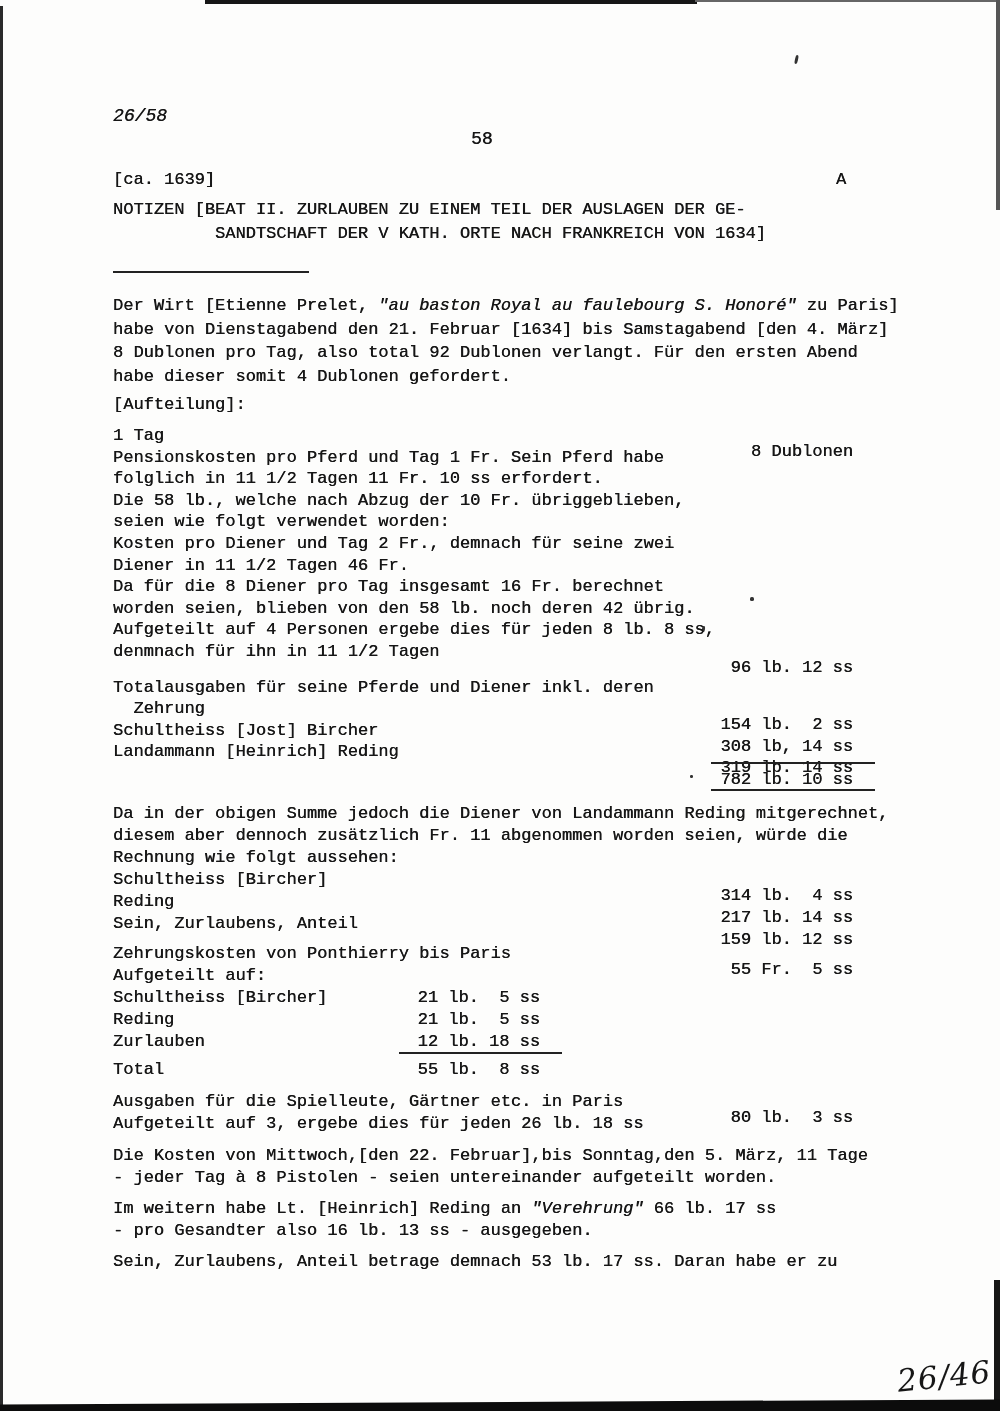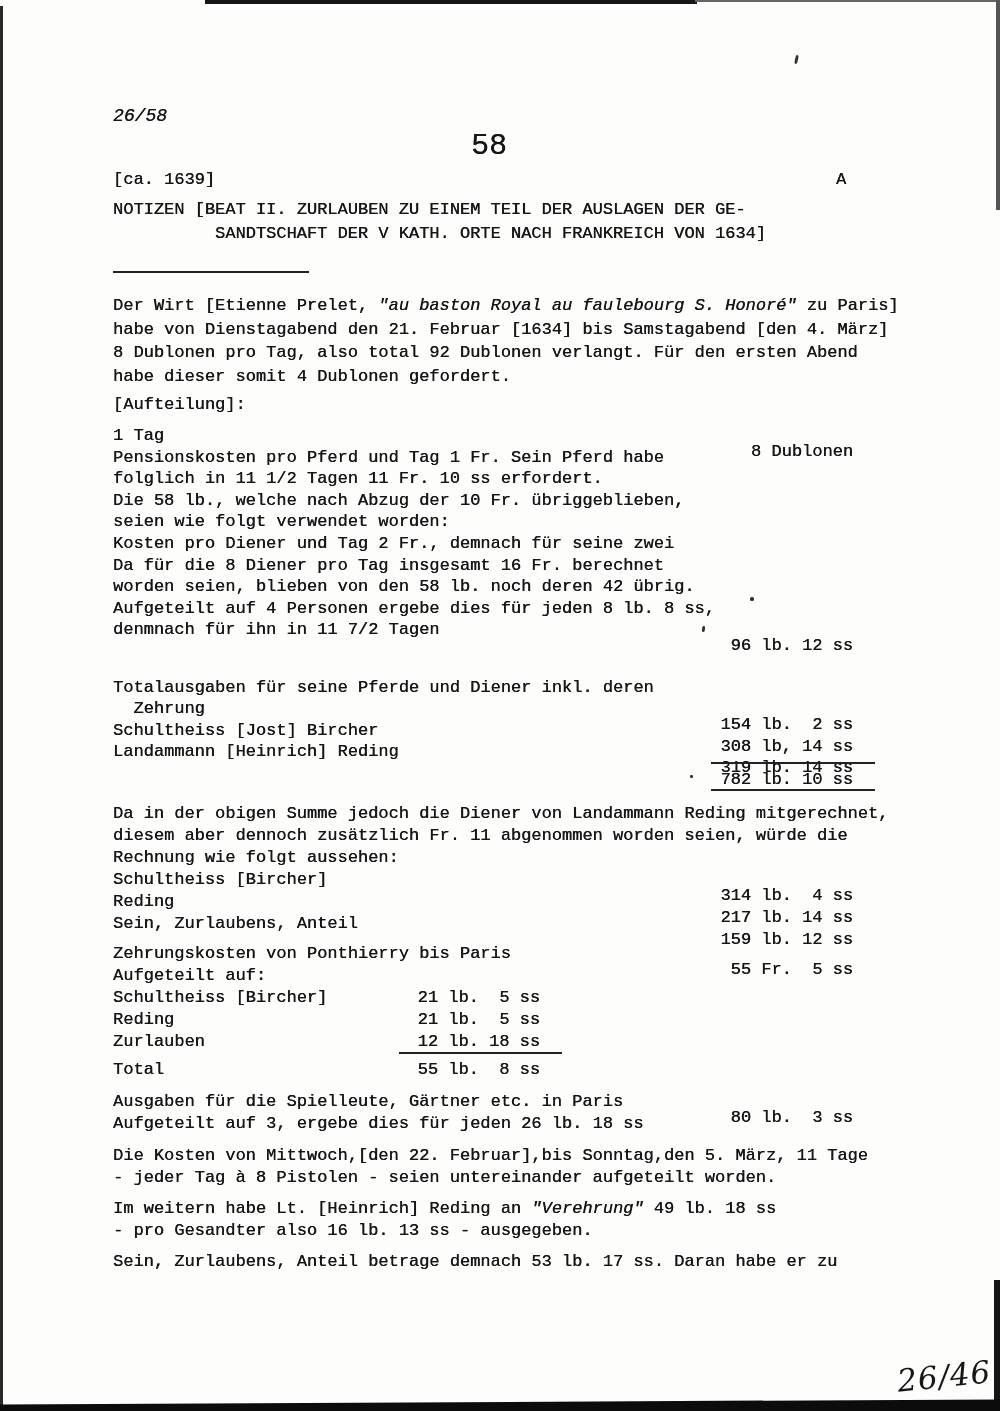--- a/index.html
+++ b/index.html
@@ -19,21 +19,21 @@
   .lh22 .row { height:22px; }
   .lh235 .row { height:23.5px; }
   .it { font-style:italic; }
   .hline { position:absolute; height:2px; background:#222; }
   .speck { position:absolute; background:#333; border-radius:40%; }
   .edge { position:absolute; background:#161616; }
   .handwriting {
     position:absolute; font-family:"DejaVu Serif", serif; font-style:italic;
     font-size:31px; transform:rotate(-6deg); text-shadow:none; letter-spacing:1px;
   }
-  .pgnum { font-size:30px; }
+  .pgnum { font-size:18px; }
   .cornerref { font-size:18px; font-style:italic; }
 </style>
 </head>
 <body>
 
 <div class="page">
 
   <div class="edge" style="left:205px; top:0; width:492px; height:4px;"></div>
   <div class="edge" style="left:695px; top:0; width:305px; height:2px; background:#666;"></div>
   <div class="edge" style="left:0; top:6px; width:3px; height:1405px; background:#2a2a2a;"></div>
@@ -63,24 +63,25 @@
 
   <div class="abs body-text" style="left:113px; top:395px;">[Aufteilung]:</div>
 
   <div class="block lh21" style="top:426px;">
     <div class="row"><span>1 Tag</span><span class="amt">8 Dublonen</span></div>
     <div class="row">Pensionskosten pro Pferd und Tag 1 Fr. Sein Pferd habe</div>
     <div class="row">folglich in 11 1/2 Tagen 11 Fr. 10 ss erfordert.</div>
     <div class="row">Die 58 lb., welche nach Abzug der 10 Fr. übriggeblieben,</div>
     <div class="row">seien wie folgt verwendet worden:</div>
     <div class="row">Kosten pro Diener und Tag 2 Fr., demnach für seine zwei</div>
+    <div class="row">Diener in 11 1/2 Tagen 46 Fr.</div>
     <div class="row">Da für die 8 Diener pro Tag insgesamt 16 Fr. berechnet</div>
     <div class="row">worden seien, blieben von den 58 lb. noch deren 42 übrig.</div>
     <div class="row">Aufgeteilt auf 4 Personen ergebe dies für jeden 8 lb. 8 ss,</div>
-    <div class="row"><span>denmnach für ihn in 11 7/2 Tagen</span><span class="amt">96 lb. 12 ss</span></div>
+    <div class="row"><span>denmnach für ihn in 11 1/2 Tagen</span><span class="amt">96 lb. 12 ss</span></div>
   </div>
 
   <div class="block lh214" style="top:678px;">
     <div class="row">Totalausgaben für seine Pferde und Diener inkl. deren</div>
     <div class="row"><span>  Zehrung</span><span class="amt">154 lb.  2 ss</span></div>
     <div class="row"><span>Schultheiss [Jost] Bircher</span><span class="amt">308 lb, 14 ss</span></div>
     <div class="row"><span>Landammann [Heinrich] Reding</span><span class="amt">319 lb. 14 ss</span></div>
   </div>
   <div class="hline" style="left:711px; top:762px; width:164px;"></div>
   <div class="abs body-text" style="left:711px; top:770px; width:142px; text-align:right;">782 lb. 10 ss</div>
@@ -109,21 +110,21 @@
     <div class="row"><span>Ausgaben für die Spielleute, Gärtner etc. in Paris</span><span class="amt">80 lb.  3 ss</span></div>
     <div class="row">Aufgeteilt auf 3, ergebe dies für jeden 26 lb. 18 ss</div>
   </div>
 
   <div class="block lh22" style="top:1146px;">
     <div class="row">Die Kosten von Mittwoch,[den 22. Februar],bis Sonntag,den 5. März, 11 Tage</div>
     <div class="row">- jeder Tag à 8 Pistolen - seien untereinander aufgeteilt worden.</div>
   </div>
 
   <div class="block lh22" style="top:1199px;">
-    <div class="row"><span>Im weitern habe Lt. [Heinrich] Reding an </span><span class="it">"Verehrung"</span><span> 49 lb. 18 ss</span></div>
+    <div class="row"><span>Im weitern habe Lt. [Heinrich] Reding an </span><span class="it">"Verehrung"</span><span> 66 lb. 17 ss</span></div>
     <div class="row">- pro Gesandter also 16 lb. 13 ss - ausgegeben.</div>
   </div>
 
   <div class="abs body-text" style="left:113px; top:1252px;">Sein, Zurlaubens, Anteil betrage demnach 53 lb. 17 ss. Daran habe er zu</div>
 
   <div class="handwriting" style="left:897px; top:1358px;">26/46</div>
 
 </div>
 
 </body></html>

